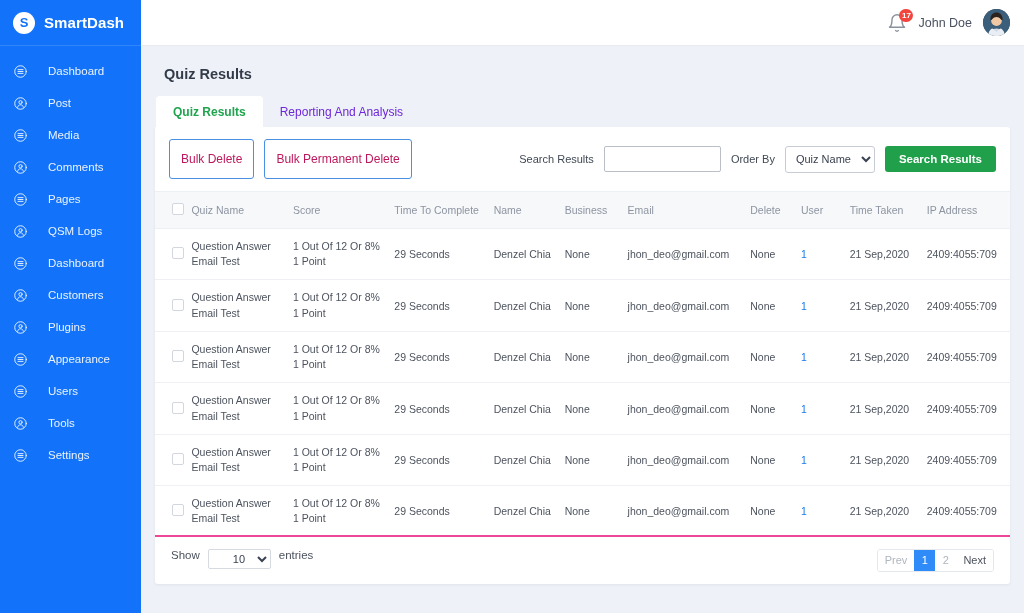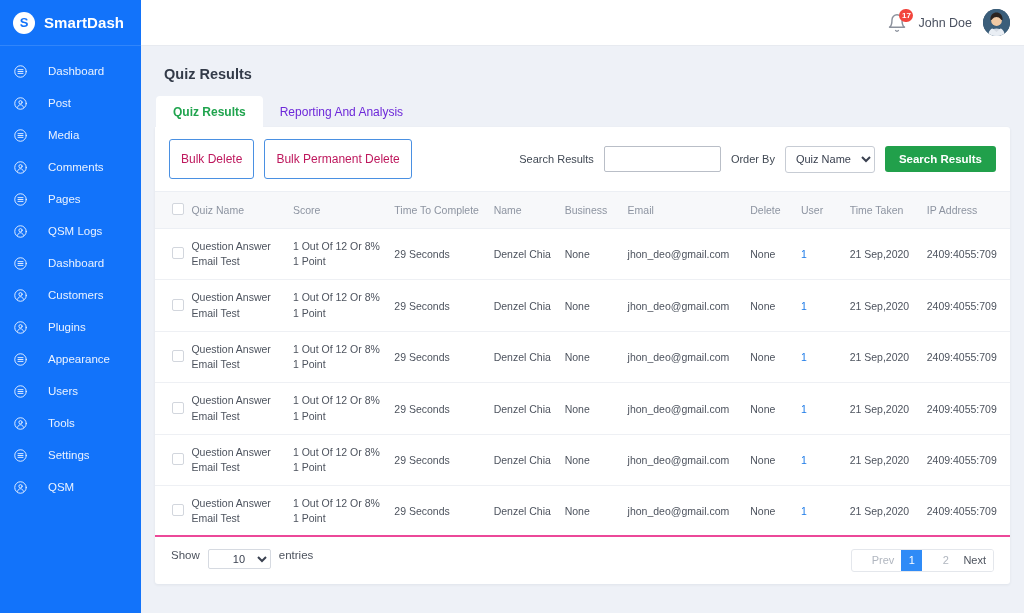--- a/index.html
+++ b/index.html
@@ -178,21 +178,21 @@
     padding: 0 2px 0 20px;
     font-family: "Liberation Sans", sans-serif; cursor: pointer;
   }
   .foot-spacer { flex: 1 1 auto; }
   .pager { display: flex; align-items: center; border: 1px solid #e4e7ec; border-radius: 3px; overflow: hidden; }
   .pg {
     min-width: 21px; height: 21px; line-height: 21px;
     text-align: center; font-size: 11px; color: #4d535e;
     padding: 0 7px; cursor: pointer; background: #fff;
   }
-  .pg.muted { color: #b0b6bf; margin-left: 13px; }
+  .pg.muted { color: #b0b6bf; }
   .pg.active { background: #2f8bf7; color: #fff; padding: 0 6px; }
 </style>
 </head>
 <body>
 
 <div id="app">
 
   <aside class="sidebar">
     <div class="brand">
       <div class="brand-logo">S</div>
@@ -302,28 +302,20 @@
           <span>Tools</span>
         </div>
         <div class="nav-item">
           <span class="nav-ico"><svg viewBox="0 0 24 24" fill="none" stroke="#eaf2ff" stroke-width="1.5" stroke-linecap="round">
               <circle cx="12" cy="12" r="9.2"></circle>
               <line x1="8" y1="9" x2="16" y2="9"></line>
               <line x1="8" y1="12" x2="16" y2="12"></line>
               <line x1="8" y1="15" x2="16" y2="15"></line>
             </svg></span>
           <span>Settings</span>
-        </div>
-        <div class="nav-item">
-          <span class="nav-ico"><svg viewBox="0 0 24 24" fill="none" stroke="#eaf2ff" stroke-width="1.5" stroke-linecap="round">
-              <circle cx="12" cy="12" r="9.2"></circle>
-              <circle cx="12" cy="10" r="2.6"></circle>
-              <path d="M7.4 18c.6-2.6 2.4-4 4.6-4s4 1.4 4.6 4"></path>
-            </svg></span>
-          <span>QSM</span>
         </div>
       </nav>
   </aside>
 
   <div class="main">
 
     <header class="topbar">
       <div class="bell-wrap">
         <svg class="bell-ico" width="20" height="20" viewBox="0 0 24 24" fill="none" stroke="#8b919c" stroke-width="1.7" stroke-linecap="round" stroke-linejoin="round">
           <path d="M18 8A6 6 0 0 0 6 8c0 7-3 9-3 9h18s-3-2-3-9"></path>

